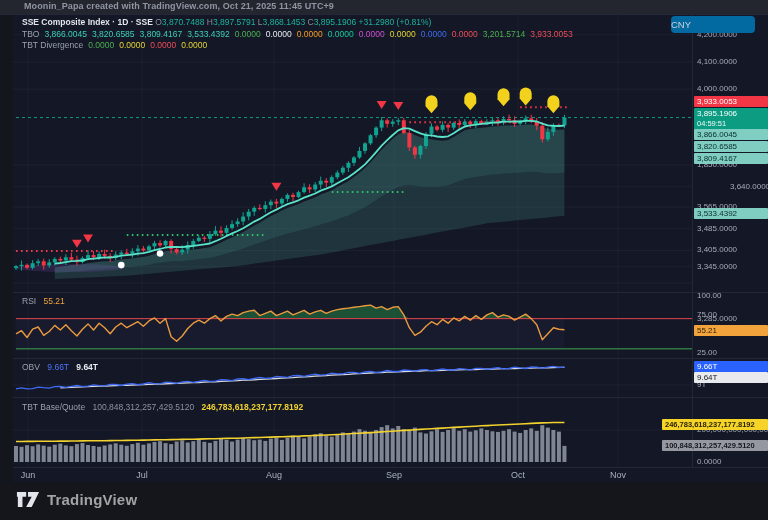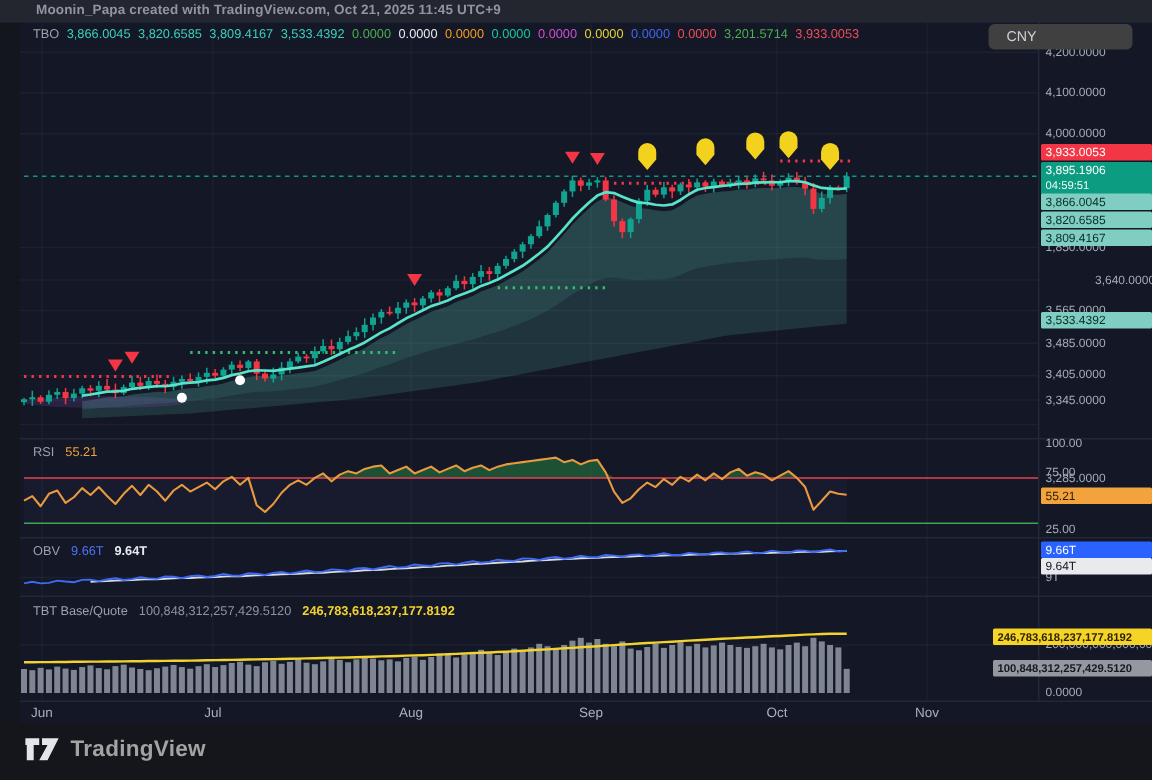--- a/index.html
+++ b/index.html
@@ -13,22 +13,22 @@
   #chart-hit{left:13px;top:14px;width:679px;height:453px;z-index:1}
   svg#plot{left:0;top:0;z-index:2;pointer-events:none}
   .sep{background:#232838;z-index:3}
   #legend{left:22px;top:17px;z-index:4;font-size:8.5px;line-height:11.5px;white-space:nowrap}
   #legend .lbl{color:#9ba1ad}
   #legend .sym{color:#e2e5ea;font-weight:600}
   #legend .olbl{color:#8a8f9b}
   #legend .oval{color:#1db39a}
   #legend .vals span{margin-left:5px}
   #legend .row{height:11.5px}
-  #cny{right:13px;top:16px;width:84px;height:17px;background:#404040;border-radius:4px;
-       color:#ced1d7;font-size:9.5px;line-height:17px;padding-left:12px;z-index:6;cursor:pointer}
+  #cny{right:13px;top:16px;width:84px;height:17px;background:#0369a1;border-radius:4px;
+       color:#ced1d7;font-size:9.5px;line-height:17px;padding-left:0;z-index:6;cursor:pointer}
   .badge{position:absolute;left:694px;width:71px;font-size:8px;line-height:11px;height:11px;
          padding-left:3px;z-index:4;border-radius:1px;white-space:nowrap}
   .badge.long{left:662px;width:103px;font-size:7.5px;font-weight:700}
   #badge-price{height:21px;line-height:10px;padding-top:1px}
   #badge-price .cd{font-size:7.5px;opacity:.95}
   .tick{position:absolute;left:697px;font-size:8px;color:#a7acb8;z-index:3;white-space:nowrap}
   .month{position:absolute;top:470px;font-size:9px;color:#aab0bc;transform:translateX(-50%);z-index:3}
   #price-axis-hit{left:692px;top:14px;width:76px;height:453px;z-index:2;cursor:ns-resize}
   #time-axis{left:13px;top:467px;width:755px;height:15px;z-index:2;cursor:ew-resize}
   #footer{left:0;top:482px;width:768px;height:38px;background:#15161b;z-index:7}
@@ -396,21 +396,32 @@
 
 <div class="sep abs" style="left:0;top:14px;width:768px;height:1px"></div>
 <div class="sep abs" style="left:13px;top:292px;width:755px;height:1px"></div>
 <div class="sep abs" style="left:13px;top:358px;width:755px;height:1px"></div>
 <div class="sep abs" style="left:13px;top:397px;width:755px;height:1px"></div>
 <div class="sep abs" style="left:13px;top:467px;width:755px;height:1px"></div>
 <div class="sep abs" style="left:692px;top:14px;width:1px;height:453px"></div>
 
 <div id="legend" class="abs">
   <div class="row">
+    <span class="sym">SSE Composite Index · 1D · SSE</span>
+    <span class="olbl">O</span><span class="oval">3,870.7488</span>
+    <span class="olbl">H</span><span class="oval">3,897.5791</span>
+    <span class="olbl">L</span><span class="oval">3,868.1453</span>
+    <span class="olbl">C</span><span class="oval">3,895.1906</span>
+    <span class="oval">+31.2980 (+0.81%)</span>
+  </div>
+  <div class="row">
     <span class="lbl">TBO</span><span class="vals" id="tbo-values"><span style="color: rgb(59, 208, 184);">3,866.0045</span><span style="color: rgb(59, 208, 184);">3,820.6585</span><span style="color: rgb(59, 208, 184);">3,809.4167</span><span style="color: rgb(59, 208, 184);">3,533.4392</span><span style="color: rgb(76, 175, 80);">0.0000</span><span style="color: rgb(232, 235, 240);">0.0000</span><span style="color: rgb(245, 155, 34);">0.0000</span><span style="color: rgb(24, 199, 160);">0.0000</span><span style="color: rgb(207, 79, 209);">0.0000</span><span style="color: rgb(227, 212, 49);">0.0000</span><span style="color: rgb(63, 104, 240);">0.0000</span><span style="color: rgb(239, 77, 90);">0.0000</span><span style="color: rgb(76, 175, 80);">3,201.5714</span><span style="color: rgb(239, 77, 90);">3,933.0053</span></span>
+  </div>
+  <div class="row">
+    <span class="lbl">TBT Divergence</span><span class="vals" id="tbtdiv-values"><span style="color: rgb(76, 175, 80);">0.0000</span><span style="color: rgb(227, 212, 49);">0.0000</span><span style="color: rgb(239, 77, 90);">0.0000</span><span style="color: rgb(227, 212, 49);">0.0000</span></span>
   </div>
 </div>
 
 <div class="abs" style="left:22px;top:296px;font-size:8.5px;z-index:4">
   <span class="lbl" style="color:#9ba1ad">RSI</span>
   <span style="color:#f0a33c;margin-left:5px">55.21</span>
 </div>
 <div class="abs" style="left:22px;top:362px;font-size:8.5px;z-index:4">
   <span style="color:#9ba1ad">OBV</span>
   <span style="color:#4b74f7;margin-left:5px">9.66T</span>

